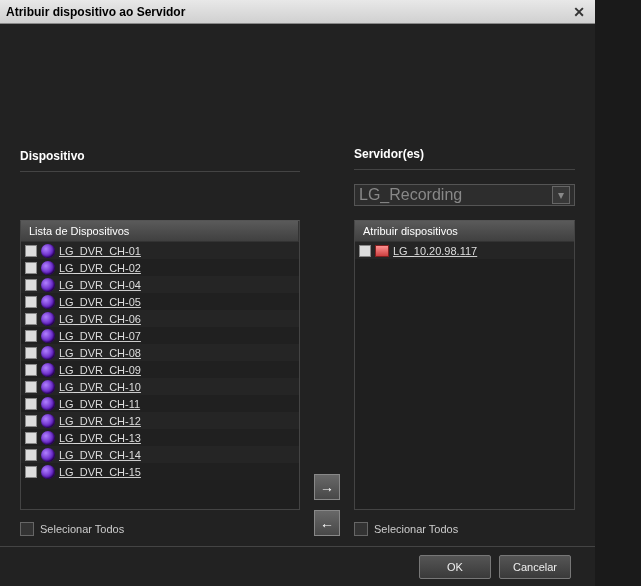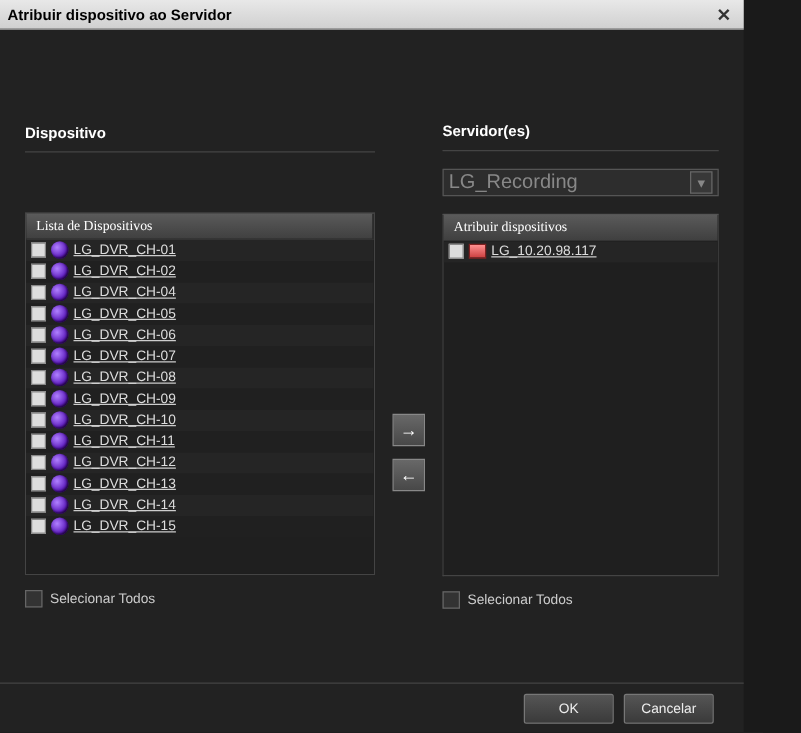--- a/index.html
+++ b/index.html
@@ -22,21 +22,21 @@
       border-bottom: 1px solid #888;
     }
     .titlebar-title { flex: 1; font-size: 12px; }
     .close-x { font-size: 14px; color: #333; cursor: pointer; padding: 0 4px; }
     .body {
       flex: 1;
       background: #222;
       padding: 24px 20px 10px 20px;
       display: flex; flex-direction: column;
     }
-    .panels { display: flex; gap: 14px; flex: 1; align-items: center; }
+    .panels { display: flex; gap: 14px; flex: 1; align-items: flex-end; }
     .panel { display: flex; flex-direction: column; }
     .panel.left { width: 280px; }
     .panel.right { width: 260px; }
     .panel-title {
       color: #fff; font-weight: bold; font-size: 12px;
       padding-bottom: 8px;
       border-bottom: 1px solid #444;
       margin-bottom: 14px;
     }
     .server-select {
@@ -65,21 +65,21 @@
       position: relative;
       box-shadow: inset 0 0 4px #000;
     }
     .listbox.tall { height: 290px; }
     .list-header {
       background: linear-gradient(#5a5a5a, #404040);
       color: #fff;
       font-size: 11px;
       padding: 4px 8px;
       border-bottom: 1px solid #333;
-      display: flex; align-items: center; font-family: Liberation Serif, serif;
+      display: flex; align-items: center;
     }
     .list-header-left { border-right: 1px solid #333; }
     .list-body {
       flex: 1;
       overflow-y: scroll;
       overflow-x: scroll;
       background: #1f1f1f;
     }
     .list-body::-webkit-scrollbar { width: 14px; height: 14px; }
     .list-body::-webkit-scrollbar-track { background: #2a2a2a; }

